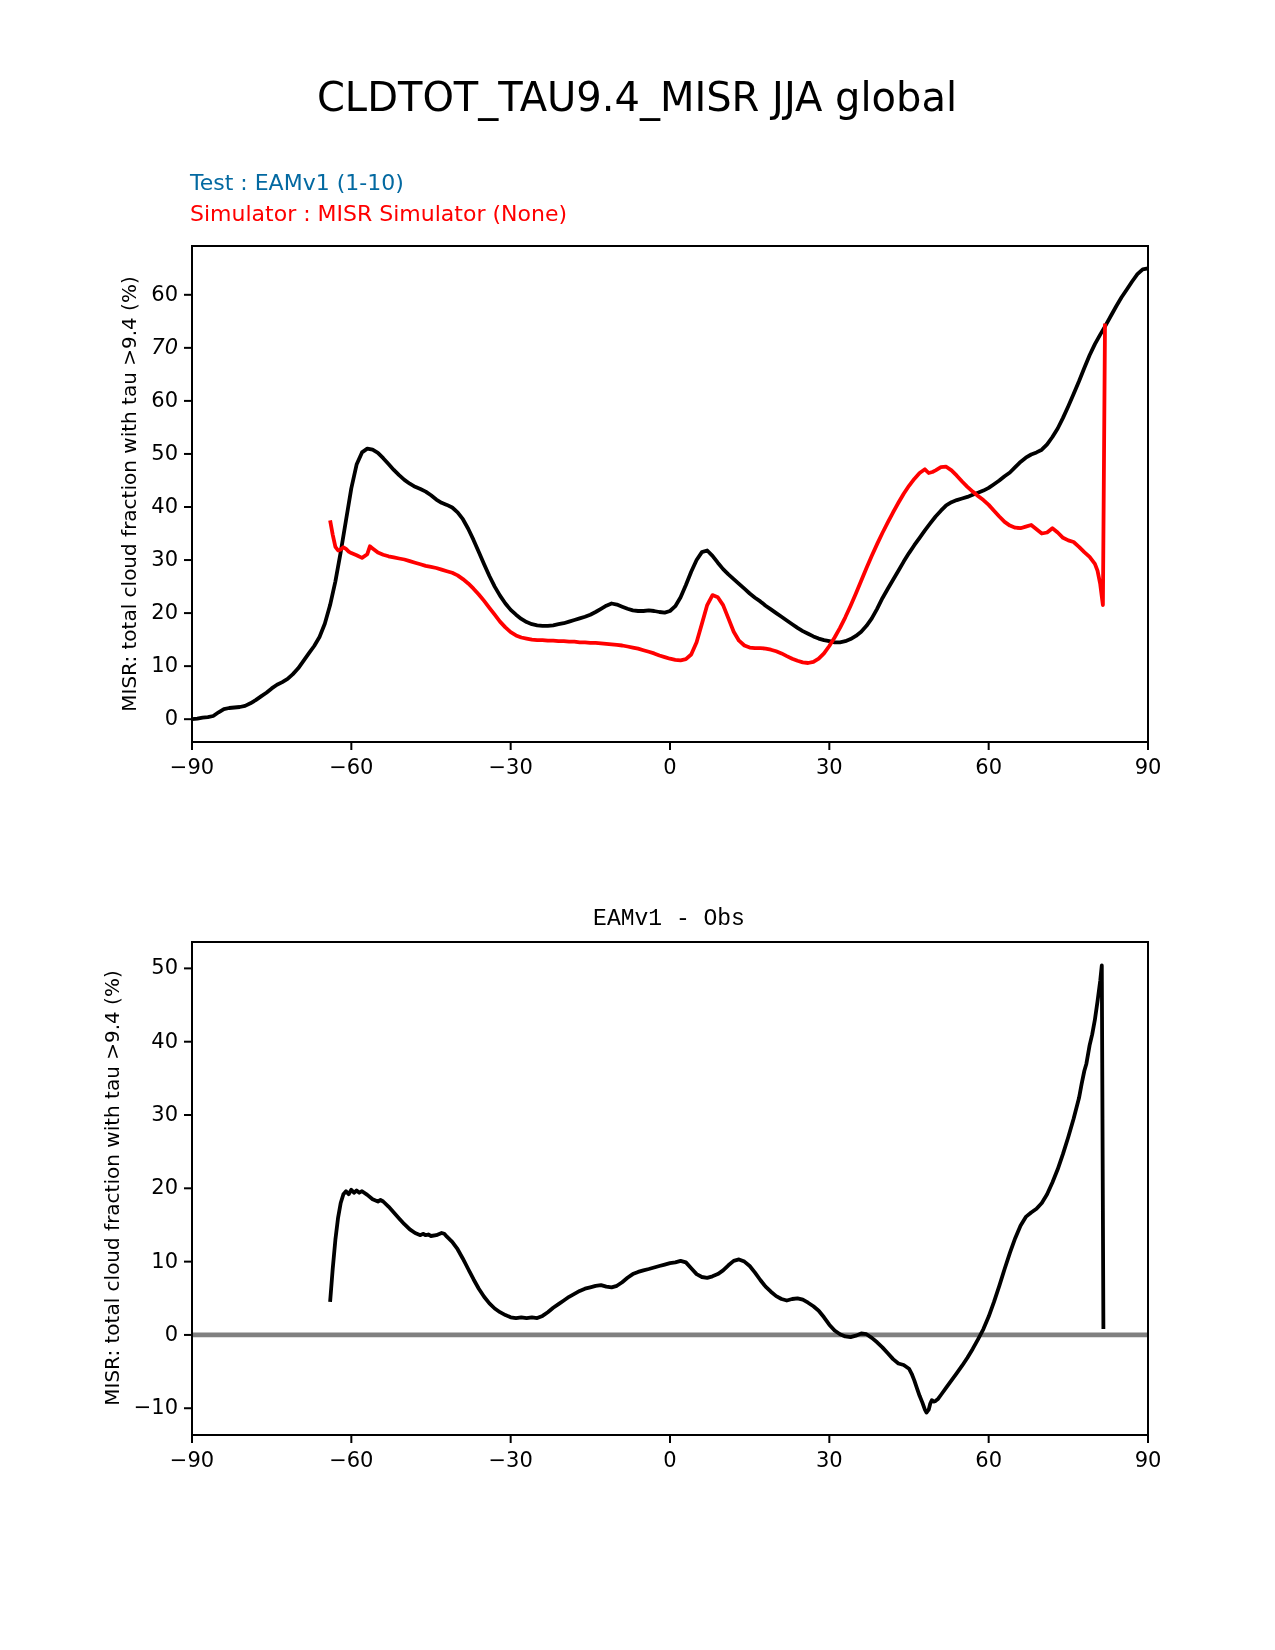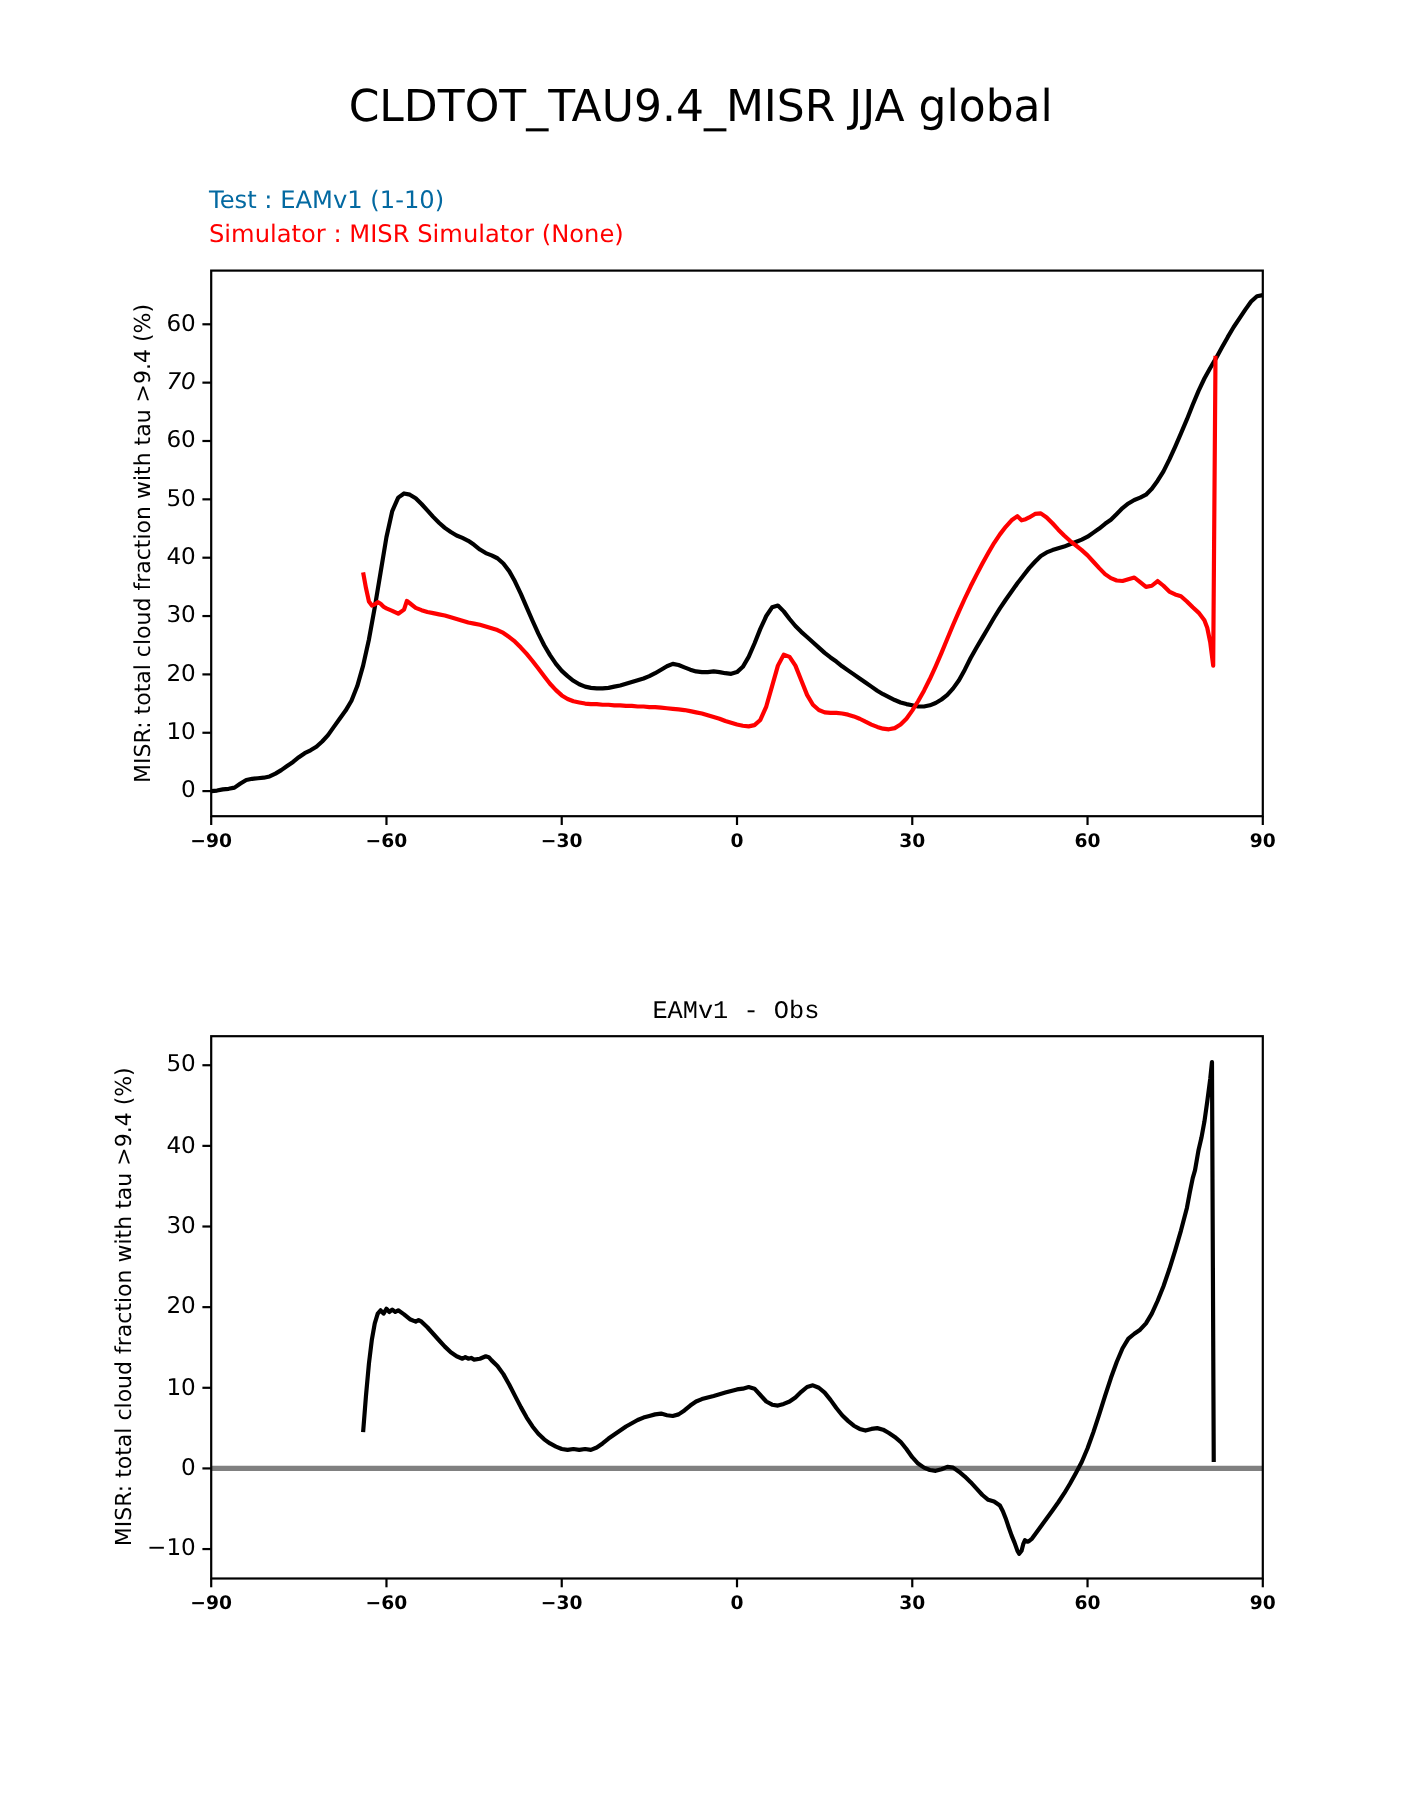--- a/index.html
+++ b/index.html
@@ -5,21 +5,21 @@
   html,body{margin:0;padding:0;background:#fff;}
   body{width:1275px;height:1650px;position:relative;font-family:"DejaVu Sans",sans-serif;color:#000;}
   .fig{position:absolute;left:0;top:0;width:1275px;height:1524px;}
   #charts{position:absolute;left:0;top:0;}
   .suptitle{position:absolute;left:637px;top:97px;transform:translate(-50%,-50%);font-size:40px;white-space:nowrap;}
   .legend-line{position:absolute;left:190px;font-size:22px;white-space:nowrap;}
   .legend-test{top:170px;color:#0369a1;}
   .legend-ref{top:201px;color:#ff0000;}
   .subtitle{position:absolute;left:669px;top:919px;transform:translate(-50%,-50%);font-size:23px;white-space:nowrap;font-family:Liberation Mono, monospace;}
   .ylabel{position:absolute;font-size:20px;white-space:nowrap;transform:translate(-50%,-50%) rotate(-90deg);}
-  .xtick{position:absolute;transform:translateX(-50%);font-size:17px;white-space:nowrap;font-weight:bold;}
+  .xtick{position:absolute;transform:translateX(-50%);font-size:21px;white-space:nowrap;}
   .ytick{position:absolute;width:80px;text-align:right;transform:translateY(-55%);font-size:21px;white-space:nowrap;}
 </style>
 </head>
 <body>
 
 <div class="fig" id="fig">
   <svg id="charts" width="1275" height="1650">
       <polyline points="192.0,719.2 197.3,718.7 202.6,717.6 207.9,717.1 213.2,716.0 218.6,712.3 223.9,709.1 229.2,708.0 234.5,707.5 239.8,707.0 245.1,705.9 250.4,703.3 255.7,700.1 261.0,696.4 266.4,692.7 271.7,688.4 277.0,684.7 282.3,682.1 287.6,678.9 292.9,674.1 298.2,668.3 303.5,660.8 308.8,653.4 314.2,646.0 319.5,637.0 324.8,623.7 330.1,605.1 335.4,581.3 340.7,552.1 346.0,520.3 351.3,488.4 356.6,464.6 362.0,452.4 367.3,448.6 372.6,449.7 377.9,452.9 383.2,458.2 388.5,464.0 393.8,469.9 399.1,475.2 404.4,479.9 409.8,483.7 415.1,486.8 420.4,489.0 425.7,491.6 431.0,495.3 436.3,499.6 441.6,502.8 446.9,504.9 452.2,507.5 457.6,512.3 462.9,519.2 468.2,528.7 473.5,539.9 478.8,552.1 484.1,564.3 489.4,576.0 494.7,586.6 500.0,595.6 505.4,603.5 510.7,609.9 516.0,614.7 521.3,618.9 526.6,622.1 531.9,624.2 537.2,625.3 542.5,625.8 547.8,625.8 553.2,625.3 558.5,624.2 563.8,623.2 569.1,621.6 574.4,620.0 579.7,618.4 585.0,616.8 590.3,614.7 595.6,612.0 601.0,608.8 606.3,605.7 611.6,603.5 616.9,604.6 622.2,606.7 627.5,608.8 632.8,610.4 638.1,611.0 643.4,611.0 648.8,610.4 654.1,611.0 659.4,612.0 664.7,612.6 670.0,611.0 675.3,606.2 680.6,597.2 685.9,585.0 691.2,571.7 696.6,560.0 701.9,552.1 707.2,550.5 712.5,555.8 717.8,562.7 723.1,569.1 728.4,574.4 733.7,579.1 739.0,583.9 744.4,588.7 749.7,593.5 755.0,597.7 760.3,601.4 765.6,605.7 770.9,609.4 776.2,613.1 781.5,616.8 786.8,620.5 792.2,624.2 797.5,627.9 802.8,631.1 808.1,633.8 813.4,636.4 818.7,638.6 824.0,640.1 829.3,641.2 834.6,642.3 840.0,642.3 845.3,641.2 850.6,639.1 855.9,635.9 861.2,631.7 866.5,625.8 871.8,618.4 877.1,608.8 882.4,598.2 887.8,588.7 893.1,579.7 898.4,570.7 903.7,561.6 909.0,553.1 914.3,545.2 919.6,537.8 924.9,530.3 930.2,523.4 935.6,516.5 940.9,510.7 946.2,505.4 951.5,502.2 956.8,500.1 962.1,498.5 967.4,496.9 972.7,494.8 978.0,492.7 983.4,490.6 988.7,487.9 994.0,484.2 999.3,480.5 1004.6,476.2 1009.9,472.5 1015.2,467.2 1020.5,461.9 1025.8,457.7 1031.2,454.5 1036.5,452.4 1041.8,449.7 1047.1,444.4 1052.4,437.0 1057.7,428.5 1063.0,417.9 1068.3,406.2 1073.6,394.0 1079.0,381.3 1084.3,368.0 1089.6,355.3 1094.9,344.1 1100.2,334.6 1105.5,325.6 1110.8,316.0 1116.1,306.5 1121.4,297.5 1126.8,289.5 1132.1,281.5 1137.4,274.1 1142.7,269.3 1148.0,268.3" fill="none" stroke="#000000" stroke-width="3.8" stroke-linejoin="round" stroke-linecap="butt"></polyline>
       <polyline points="330.1,520.3 332.7,534.6 335.4,546.8 338.1,550.5 340.7,549.4 343.4,547.3 346.0,548.9 348.7,551.6 351.3,553.1 356.6,555.3 362.0,557.9 367.3,554.2 369.9,546.3 372.6,548.4 377.9,552.6 383.2,554.7 388.5,556.3 393.8,557.4 399.1,558.5 404.4,559.5 409.8,561.1 415.1,562.7 420.4,564.3 425.7,565.9 431.0,566.9 436.3,568.0 441.6,569.6 446.9,571.2 452.2,572.8 457.6,575.4 462.9,579.1 468.2,583.4 473.5,588.7 478.8,594.5 484.1,600.9 489.4,607.8 494.7,614.7 500.0,621.6 505.4,627.4 510.7,632.2 516.0,635.4 521.3,637.5 526.6,638.6 531.9,639.6 537.2,640.1 542.5,640.1 547.8,640.7 553.2,640.7 558.5,641.2 563.8,641.2 569.1,641.7 574.4,641.7 579.7,642.3 585.0,642.3 590.3,642.8 595.6,642.8 601.0,643.3 606.3,643.9 611.6,644.4 616.9,644.9 622.2,645.5 627.5,646.5 632.8,647.6 638.1,648.6 643.4,650.2 648.8,651.8 654.1,653.4 659.4,655.5 664.7,657.1 670.0,658.7 675.3,659.8 680.6,660.3 685.9,659.2 691.2,654.5 696.6,642.3 701.9,623.7 707.2,605.1 712.5,595.1 717.8,597.2 723.1,605.1 728.4,618.4 733.7,631.7 739.0,640.7 744.4,645.5 749.7,647.6 755.0,648.1 760.3,648.1 765.6,648.6 770.9,649.7 776.2,651.3 781.5,653.4 786.8,656.1 792.2,658.7 797.5,660.8 802.8,662.4 808.1,663.0 813.4,661.9 818.7,658.7 824.0,653.4 829.3,646.0 834.6,637.5 840.0,627.9 845.3,617.3 850.6,605.7 855.9,593.5 861.2,580.7 866.5,568.0 871.8,555.8 877.1,544.1 882.4,533.0 887.8,522.4 893.1,512.3 898.4,502.8 903.7,493.7 909.0,485.8 914.3,478.9 919.6,473.0 924.9,469.3 928.7,473.0 932.4,472.0 935.6,470.4 940.9,467.2 946.2,466.7 951.5,470.4 956.8,475.7 962.1,481.5 967.4,486.8 972.7,491.6 978.0,495.9 983.4,500.1 988.7,504.9 994.0,510.7 999.3,516.5 1004.6,521.9 1009.9,525.6 1015.2,527.7 1020.5,528.2 1025.8,526.6 1031.2,525.0 1036.5,529.3 1041.8,533.5 1047.1,532.5 1052.4,528.2 1057.7,532.5 1063.0,537.8 1068.3,540.4 1073.6,542.0 1079.0,546.8 1084.3,552.1 1089.6,556.9 1094.9,563.8 1097.5,570.7 1100.2,583.9 1102.9,605.1 1105.0,323.5" fill="none" stroke="#ff0000" stroke-width="3.8" stroke-linejoin="round" stroke-linecap="butt"></polyline>
       <rect x="192" y="246" width="956" height="496" fill="none" stroke="#000000" stroke-width="2"></rect>

